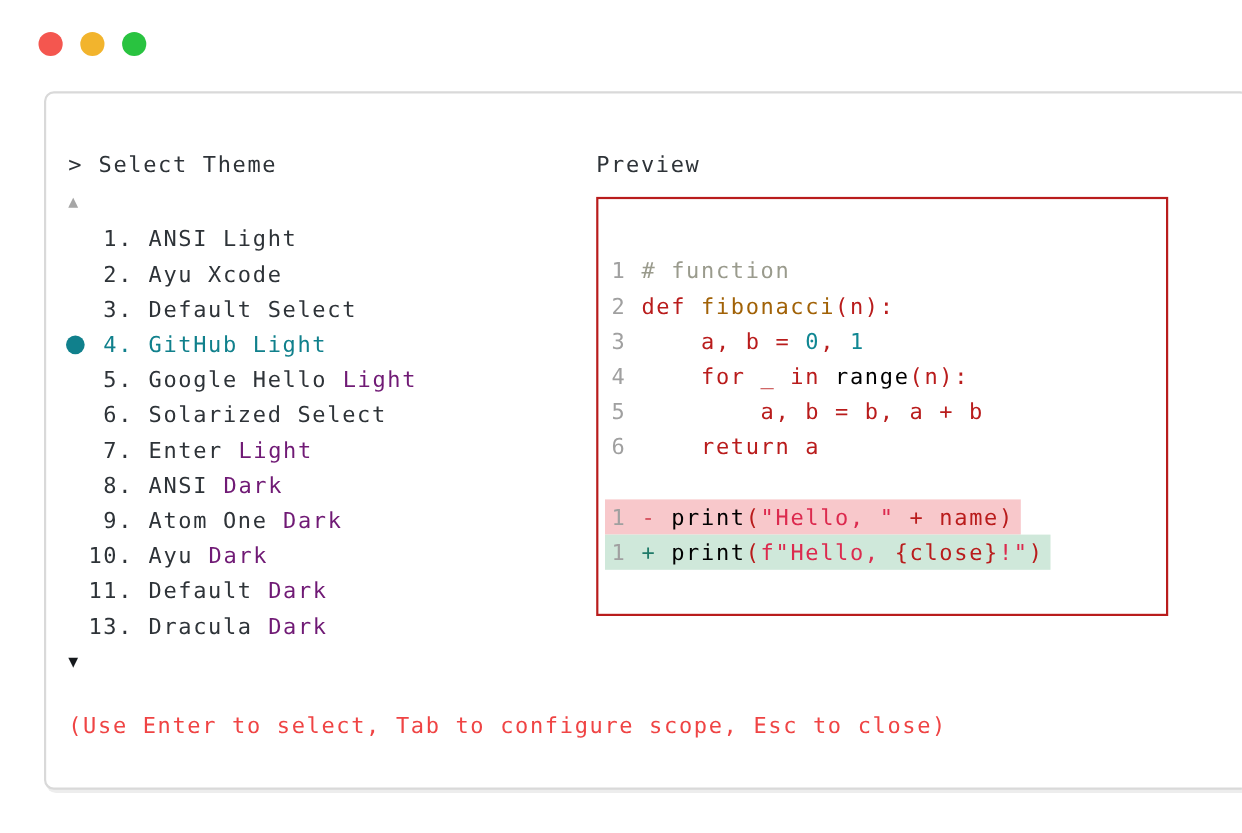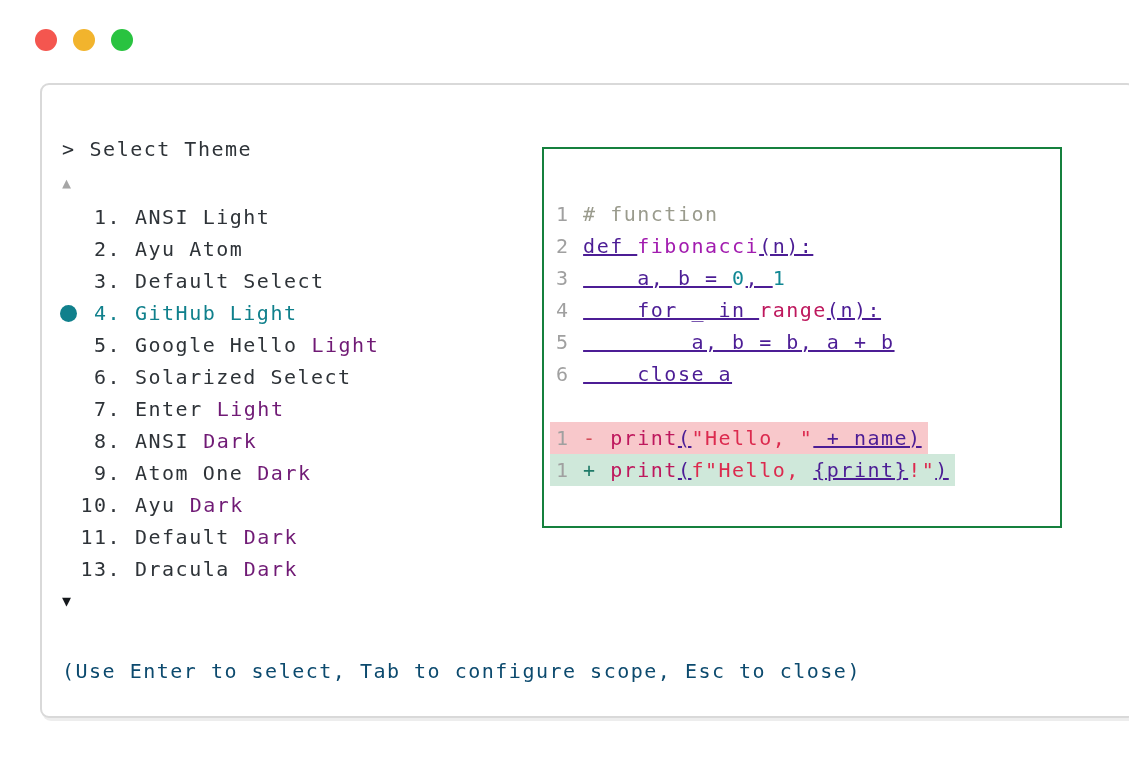--- a/index.html
+++ b/index.html
@@ -37,42 +37,42 @@
   .titem.selected .bullet::after {
     content:""; position:absolute; left:0; top:8px; width:17px; height:17px;
     border-radius:50%; background:#10808c;
   }
   .titem .num { display:inline-block; width:41px; text-align:right; white-space:pre; margin-right:14px; }
   .titem .name { white-space:pre;margin-top:12px; }
   .titem .sfx { margin-left:14px; color:#701a75; }
   .titem .sfx:empty { display:none; }
   .titem.selected .num, .titem.selected .name { color:#10808c; }
 
-  .footer { margin-top:38px; height:32px; line-height:32px; color:#0c4a6e; white-space:pre; }
+  .footer { margin-top:26px; height:32px; line-height:32px; color:#ef4444; white-space:pre; }
 
   
   .right-col { position:absolute; left:500px; top:48px; }
   .preview-label { height:32px; line-height:32px; }
   .preview-box {
     margin-top:14px; width:520px; height:381px;
-    border:2px solid #15803d; background:#ffffff;
+    border:2px solid #b91c1c; background:#ffffff;
     padding:49px 0 0 12px;
   }
   .cline { height:32px; line-height:32px; white-space:pre; }
   .hl { display:inline-block; height:32px; padding:0 6px; margin-left:-6px; }
   .hl.del { background:#f8c8cb; }
   .hl.ins { background:#cfe8da; }
 
   
   .ln { color:#a0a0a0; }
   .cm { color:#9a9b8d; }
-  .p  { color:#4c1d95;text-decoration:underline; }
-  .fn { color:#a21caf; }
+  .p  { color:#b91c1c; }
+  .fn { color:#a16207; }
   .nb { color:#108793; }
-  .bi { color:#be185d; }
+  .bi { color:#000000; }
   .st { color:#dc2a4e; }
   .dm { color:#d44d5a; }
   .im { color:#1f7a68; }
 </style>
 </head>
 <body>
 
 <div class="traffic">
   <div class="dot red"></div>
   <div class="dot yellow"></div>
@@ -81,46 +81,47 @@
 
 <div class="panel">
 
   <div class="left-col">
     <div class="hdr"><span>&gt;</span><span class="ptitle">Select Theme</span></div>
 
     <div class="scrollup">▲</div>
 
     <div class="tlist">
       <div class="titem"><span class="bullet"></span><span class="num"> 1.</span><span class="name">ANSI Light</span></div>
-      <div class="titem"><span class="bullet"></span><span class="num"> 2.</span><span class="name">Ayu Atom</span></div>
+      <div class="titem"><span class="bullet"></span><span class="num"> 2.</span><span class="name">Ayu Xcode</span></div>
       <div class="titem"><span class="bullet"></span><span class="num"> 3.</span><span class="name">Default Select</span></div>
       <div class="titem selected"><span class="bullet"></span><span class="num"> 4.</span><span class="name">GitHub Light</span></div>
       <div class="titem"><span class="bullet"></span><span class="num"> 5.</span><span class="name">Google Hello</span><span class="sfx">Light</span></div>
       <div class="titem"><span class="bullet"></span><span class="num"> 6.</span><span class="name">Solarized Select</span></div>
       <div class="titem"><span class="bullet"></span><span class="num"> 7.</span><span class="name">Enter</span><span class="sfx">Light</span></div>
       <div class="titem"><span class="bullet"></span><span class="num"> 8.</span><span class="name">ANSI</span><span class="sfx">Dark</span></div>
       <div class="titem"><span class="bullet"></span><span class="num"> 9.</span><span class="name">Atom One</span><span class="sfx">Dark</span></div>
       <div class="titem"><span class="bullet"></span><span class="num">10.</span><span class="name">Ayu</span><span class="sfx">Dark</span></div>
       <div class="titem"><span class="bullet"></span><span class="num">11.</span><span class="name">Default</span><span class="sfx">Dark</span></div>
       <div class="titem"><span class="bullet"></span><span class="num">13.</span><span class="name">Dracula</span><span class="sfx">Dark</span></div>
     </div>
 
     <div class="scrolldown">▼</div>
 
     <div class="footer">(Use Enter to select, Tab to configure scope, Esc to close)</div>
   </div>
 
   <div class="right-col">
+    <div class="preview-label">Preview</div>
 
     <div class="preview-box">
       <div class="cline"><span class="ln">1 </span><span class="cm"># function</span></div>
       <div class="cline"><span class="ln">2 </span><span class="p">def </span><span class="fn">fibonacci</span><span class="p">(n):</span></div>
       <div class="cline"><span class="ln">3 </span><span class="p">    a, b = </span><span class="nb">0</span><span class="p">, </span><span class="nb">1</span></div>
       <div class="cline"><span class="ln">4 </span><span class="p">    for _ in </span><span class="bi">range</span><span class="p">(n):</span></div>
       <div class="cline"><span class="ln">5 </span><span class="p">        a, b = b, a + b</span></div>
-      <div class="cline"><span class="ln">6 </span><span class="p">    close a</span></div>
+      <div class="cline"><span class="ln">6 </span><span class="p">    return a</span></div>
       <div class="cline"></div>
       <div class="cline"><span class="hl del"><span class="ln">1 </span><span class="dm">- </span><span class="bi">print</span><span class="p">(</span><span class="st">"Hello, "</span><span class="p"> + name)</span></span></div>
-      <div class="cline"><span class="hl ins"><span class="ln">1 </span><span class="im">+ </span><span class="bi">print</span><span class="p">(</span><span class="st">f"Hello, </span><span class="p">{print}</span><span class="st">!"</span><span class="p">)</span></span></div>
+      <div class="cline"><span class="hl ins"><span class="ln">1 </span><span class="im">+ </span><span class="bi">print</span><span class="p">(</span><span class="st">f"Hello, </span><span class="p">{close}</span><span class="st">!"</span><span class="p">)</span></span></div>
     </div>
   </div>
 
 </div>
 
 </body></html>

